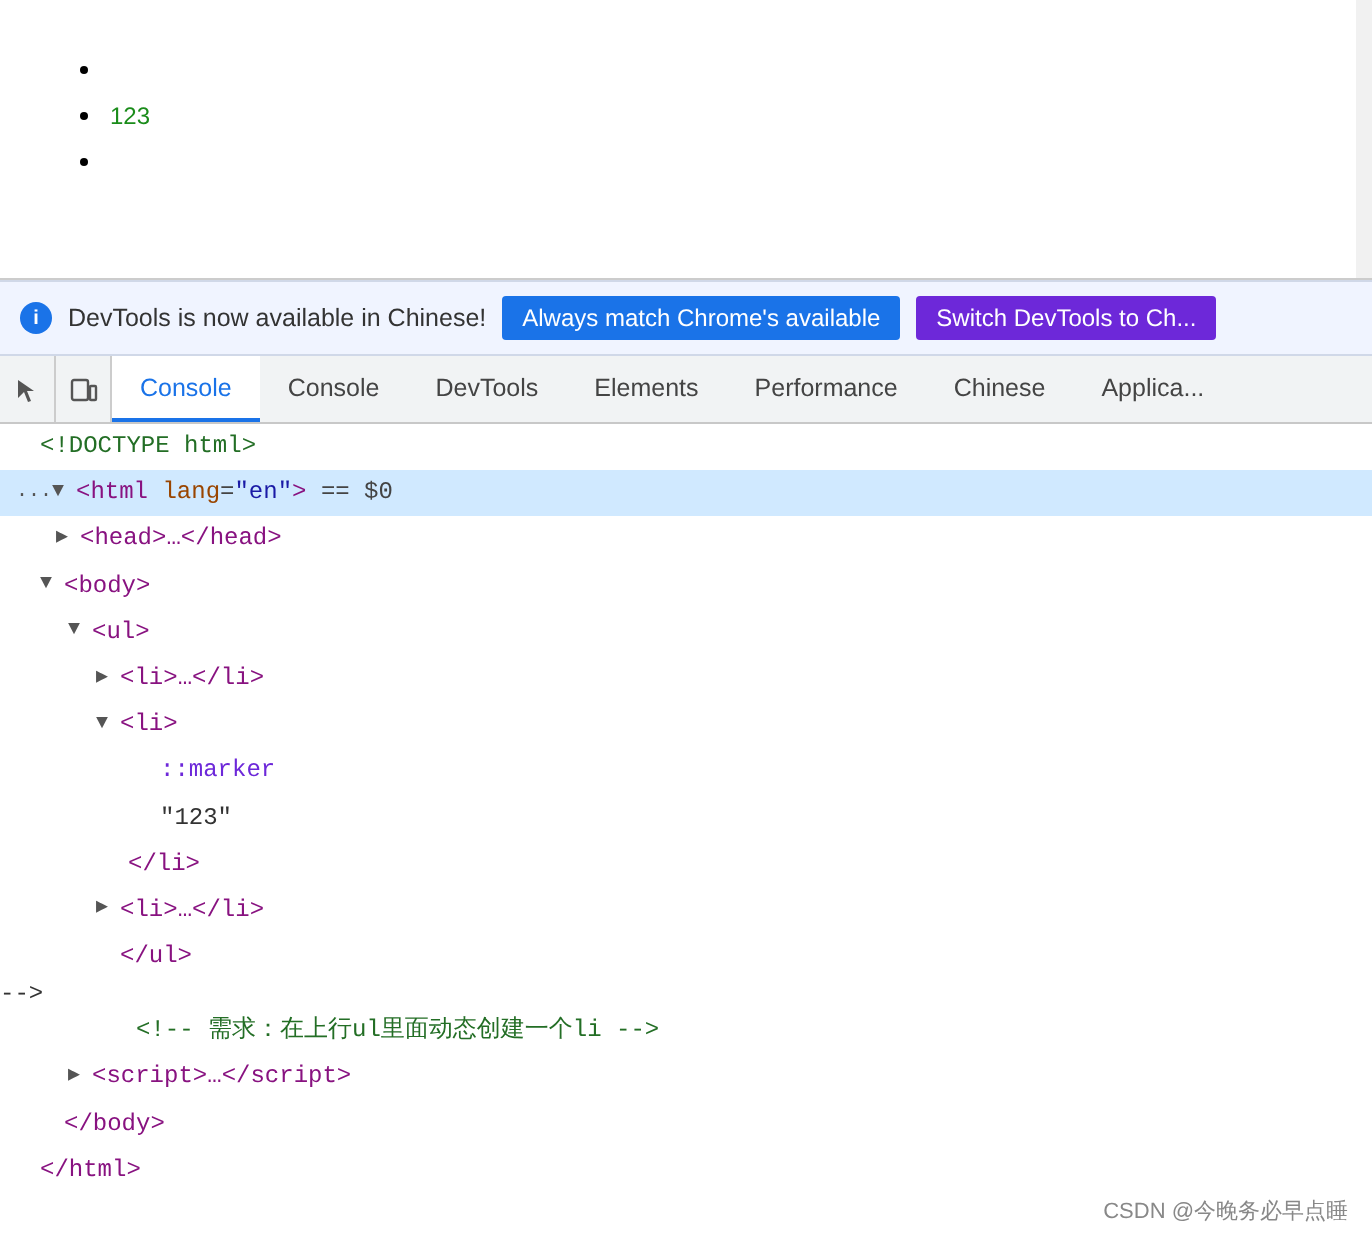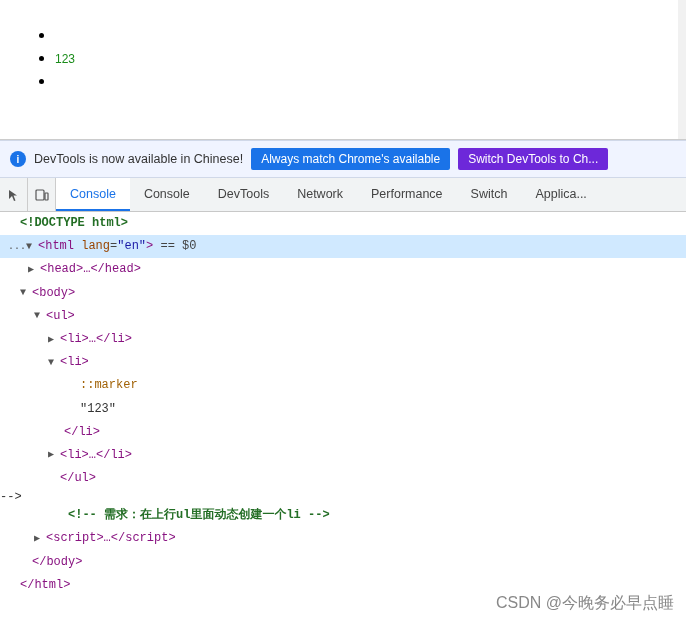--- a/index.html
+++ b/index.html
@@ -141,22 +141,22 @@
       align-items: center;
     }
     .dom-line.selected {
       background: #d0e9ff;
       color: #000;
     }
 
     .tag { color: #881280; }
     .attr-name { color: #994500; }
     .attr-value { color: #1a1aa6; }
-    .comment { color: #236e25; font-weight: bold; }
-    .pseudo { color: #a16207; }
+    .comment { color: #236e25; }
+    .pseudo { color: #6d28d9; }
     .text-node { color: #333; }
     .equals { color: #444; }
 
     
     .line-marker {
       width: 16px;
       font-size: 11px;
       color: #555;
       flex-shrink: 0;
       text-align: right;
@@ -204,27 +204,27 @@
   <div class="devtools-tab active">
     <span>Console</span>
   </div>
   <div class="devtools-tab">
     <span>Console</span>
   </div>
   <div class="devtools-tab">
     <span>DevTools</span>
   </div>
   <div class="devtools-tab">
-    <span>Network</span>
+    <span>Elements</span>
   </div>
   <div class="devtools-tab">
     <span>Performance</span>
   </div>
   <div class="devtools-tab">
-    <span>Switch</span>
+    <span>Chinese</span>
   </div>
   <div class="devtools-tab">
     <span>Applica...</span>
   </div>
 </div>
 
 <div class="devtools-content">
 
   
   <div class="dom-line">
@@ -322,14 +322,14 @@
 
   
   <div class="dom-line" style="padding-left:8px;">
     <span class="line-arrow">&nbsp;</span>
     <span class="tag">&lt;/html&gt;</span>
   </div>
 
 </div>
 
 <div style="position:fixed; bottom:8px; right:12px;">
-  <span style="font-size:16px; color:#888;">CSDN @今晚务必早点睡</span>
+  <span style="font-size:11px; color:#888;">CSDN @今晚务必早点睡</span>
 </div>
 
 </body></html>

